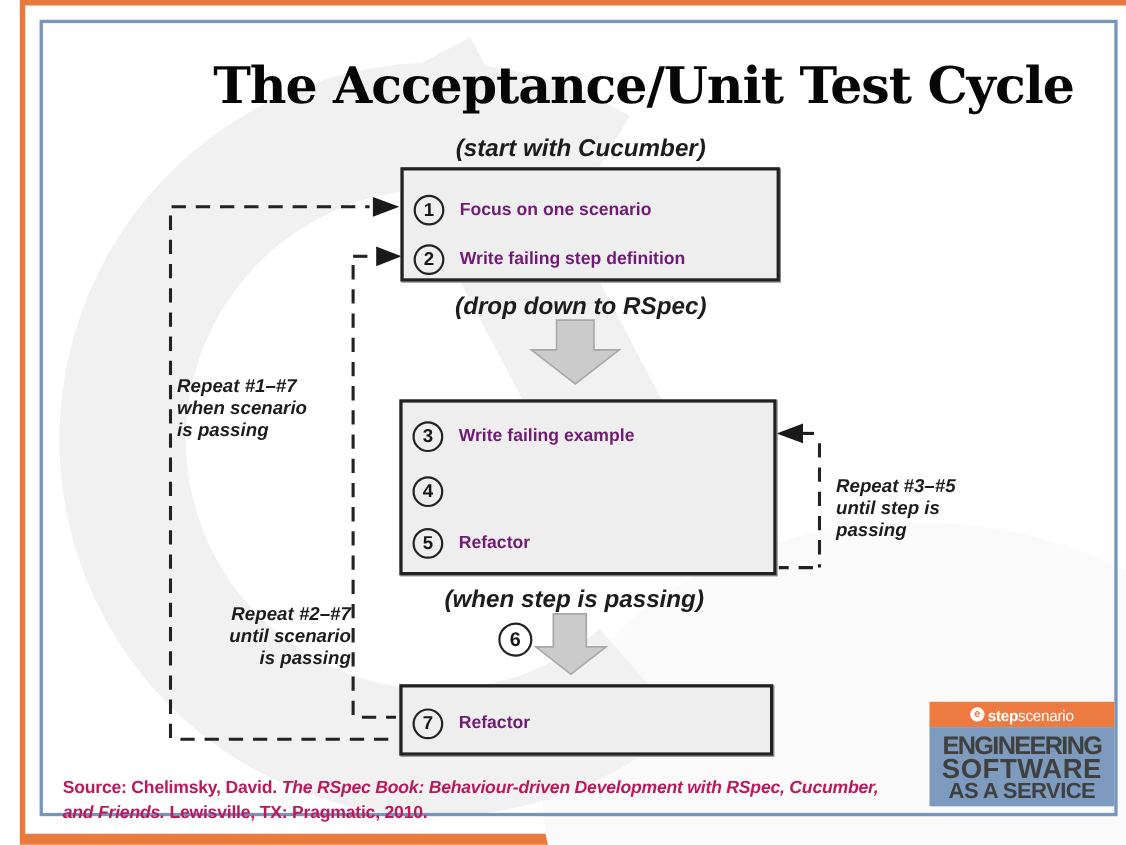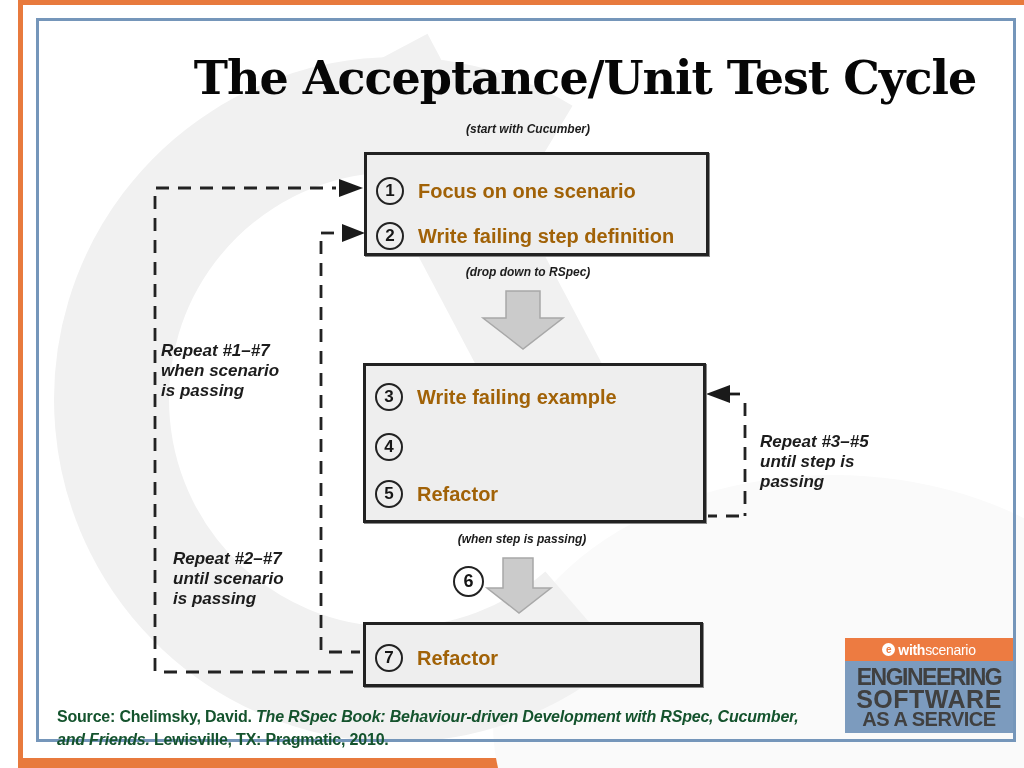--- a/index.html
+++ b/index.html
@@ -20,21 +20,21 @@
 
   .title {
     position: absolute; left: 100px; top: 46px; width: 924px;
     text-align: center; z-index: 2;
     font-family: "DejaVu Serif", serif; font-weight: 700;
     font-size: 46px; letter-spacing: -1px; color: #060606;
   }
 
   .annotation {
     position: absolute; z-index: 3; width: 340px; text-align: center;
-    font-size: 12px; font-weight: 700; font-style: italic; color: #1c1c1c;
+    font-size: 22px; font-weight: 700; font-style: italic; color: #1c1c1c;
   }
   .ann-start { left: 335px; top: 117px; }
   .ann-drop  { left: 335px; top: 260px; }
   .ann-when  { left: 329px; top: 527px; }
 
   .flowbox {
     position: absolute; z-index: 3;
     background: #EEEEEE; border: 3px solid #222;
     box-shadow: 1px 1px 0 #888;
   }
@@ -45,44 +45,44 @@
   .step {
     position: absolute; left: 9px; transform: translateY(-50%);
     display: flex; align-items: center; gap: 14px; white-space: nowrap;
   }
   .num-circle {
     width: 28px; height: 28px; flex: 0 0 28px;
     border: 2.5px solid #222; border-radius: 50%;
     display: flex; align-items: center; justify-content: center;
     font-size: 17px; font-weight: 700; color: #161616;
   }
-  .step-label { font-size: 20px; font-weight: 700; color: #a16207; }
+  .step-label { font-size: 16px; font-weight: 700; color: #701a75; }
 
   .circle-6 {
     position: absolute; left: 430px; top: 561px; z-index: 3;
     width: 31px; height: 31px;
     border: 2.5px solid #222; border-radius: 50%; background: transparent;
     display: flex; align-items: center; justify-content: center;
     font-size: 18px; font-weight: 700; color: #161616;
   }
 
   .lines-svg { position: absolute; left: 0; top: 0; z-index: 2; pointer-events: none; }
 
   .repeat-label {
     position: absolute; z-index: 3; white-space: pre-line;
     font-size: 17px; font-weight: 700; font-style: italic;
     color: #1c1c1c; line-height: 20px;
   }
   .lbl-left-top { left: 138px; top: 336px; text-align: left; }
-  .lbl-left-bottom { left: 150px; top: 544px; width: 146px; }
+  .lbl-left-bottom { left: 150px; top: 544px; width: 146px; text-align: right; }
   .lbl-right { left: 737px; top: 427px; text-align: left; }
 
   .source {
     position: absolute; left: 34px; top: 700px; width: 810px; z-index: 3;
-    font-size: 16px; font-weight: 700; color: #14532d;
+    font-size: 16px; font-weight: 700; color: #be185d;
     line-height: 23px; letter-spacing: -0.2px;
   }
   .source .it { font-style: italic; }
 
   .logo {
     position: absolute; left: 822px; top: 633px; width: 168px; z-index: 4;
   }
   .logo-orange {
     background: #ED7B41; height: 23px;
     display: flex; align-items: center; justify-content: center; gap: 3px;
@@ -195,21 +195,21 @@
     <span>Chelimsky, David.</span>
     <span class="it">The RSpec Book: Behaviour-driven Development with RSpec, Cucumber,</span>
     <br>
     <span class="it">and Friends.</span>
     <span>Lewisville, TX: Pragmatic, 2010.</span>
   </div>
 
   <div class="logo">
     <div class="logo-orange">
       <span class="av-icon">e</span>
-      <span class="av-text"><span class="b">with</span><span>scenario</span></span>
+      <span class="av-text"><span class="b">step</span><span>scenario</span></span>
     </div>
     <div class="logo-blue">
       <span class="l1">ENGINEERING</span>
       <span class="l2">SOFTWARE</span>
       <span class="l3">AS A SERVICE</span>
     </div>
   </div>
 
 </div>
 

